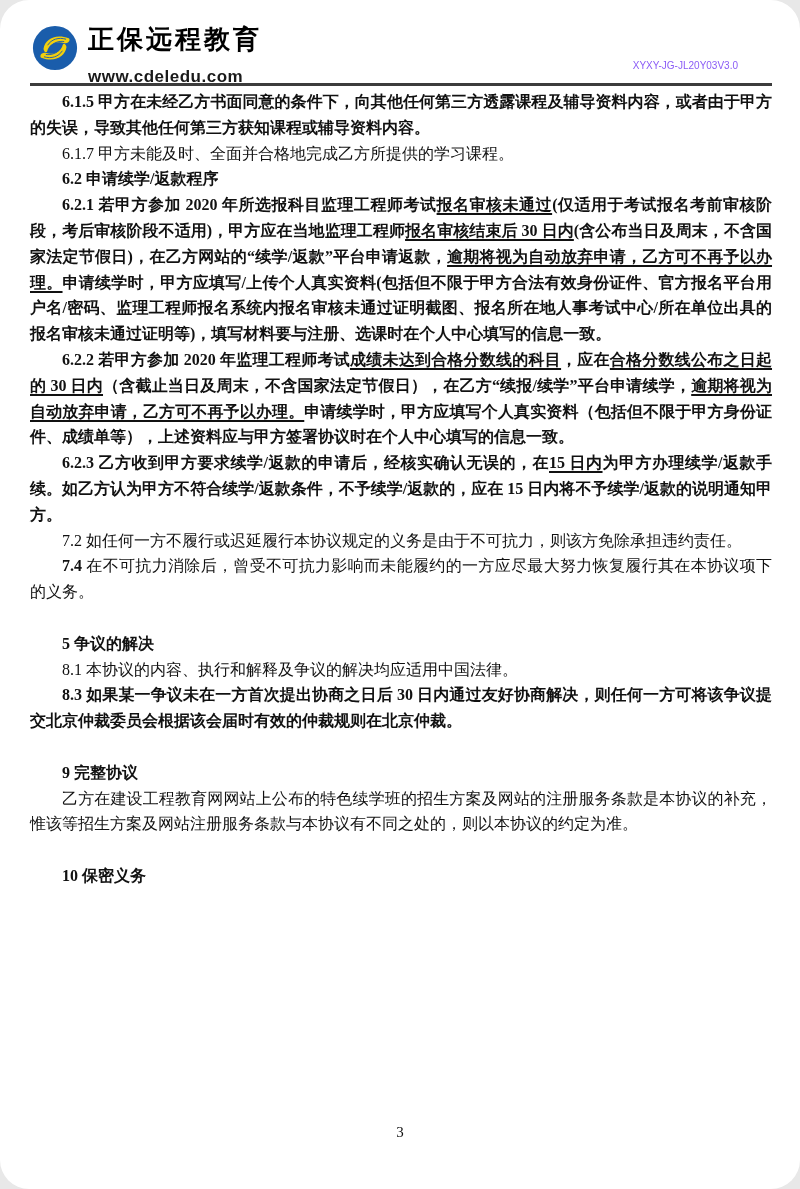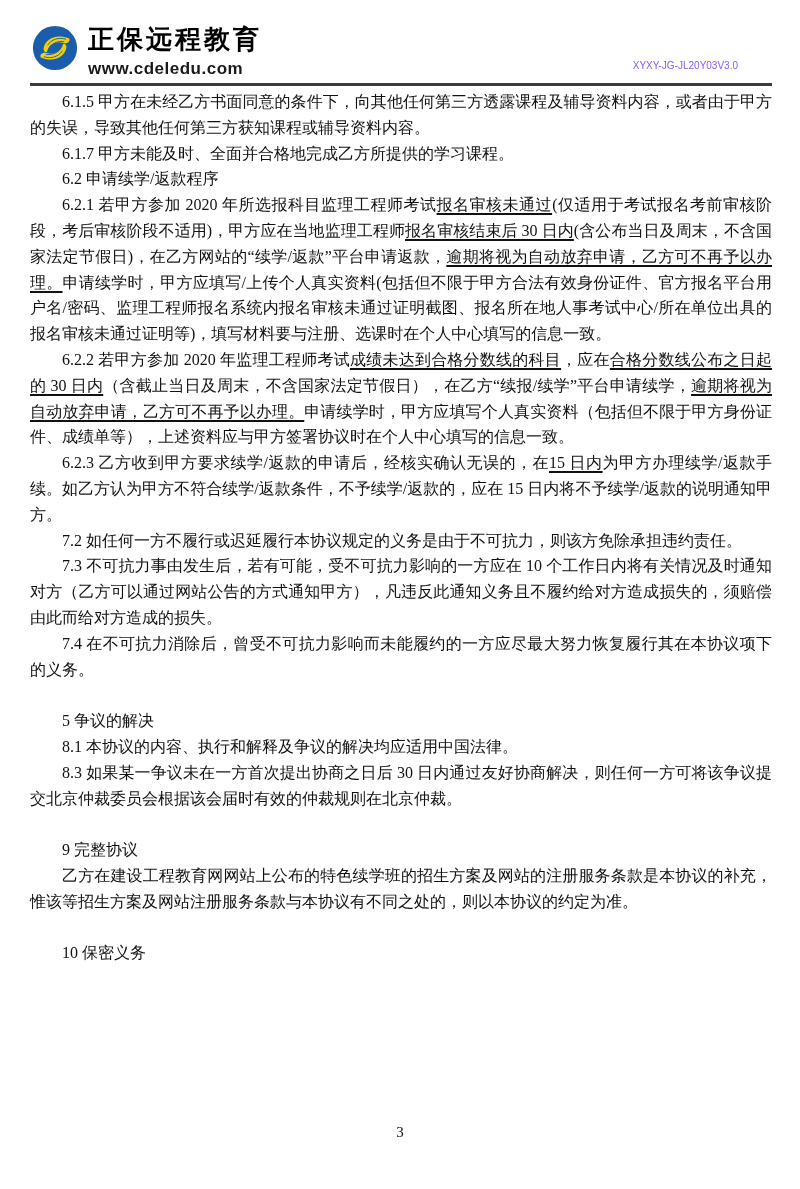--- a/index.html
+++ b/index.html
@@ -1,34 +1,34 @@
 <!DOCTYPE html>
 <html><head>
 <meta charset="utf-8">
 <style>
   html,body{margin:0;padding:0;background:#e8e8e8;}
   .page{position:relative;width:800px;height:1189px;background:#ffffff;overflow:hidden;
-        font-family:"Liberation Serif","DejaVu Serif",serif;color:#111;}
+        font-family:"Liberation Serif","DejaVu Serif",serif;color:#111;border-radius:29px;}
   
   .header{position:absolute;top:0;left:0;right:0;height:84px;}
   .logo{position:absolute;left:32px;top:25px;width:46px;height:46px;}
   .brand{position:absolute;left:88px;top:22px;}
   .brand-name{font-size:26px;font-weight:700;letter-spacing:3px;color:#000;
               font-family:"Liberation Sans","DejaVu Sans",sans-serif;}
-  .brand-url{font-size:17px;font-weight:700;color:#1a1a1a;margin-top:2px;
+  .brand-url{font-size:17px;font-weight:700;color:#1a1a1a;margin-top:10px;
              font-family:"Liberation Sans","DejaVu Sans",sans-serif;letter-spacing:.5px;}
   .doc-code{position:absolute;right:62px;top:60px;font-size:10px;color:#8b5cf6;
             font-family:"Liberation Sans","DejaVu Sans",sans-serif;}
   .rule{position:absolute;left:30px;right:28px;top:83px;height:3px;background:#3c3c3c;}
   
   .content{position:absolute;top:89px;left:30px;right:28px;
            font-size:16px;line-height:25.8px;text-align:justify;}
   .content p{margin:0;text-indent:2em;}
   .gap{margin-top:25.8px !important;}
-  .b{font-weight:400;}
+  .b{font-weight:700;}
   .u{text-decoration:underline;text-underline-offset:3px;text-decoration-thickness:1.5px;}
   .footer-page{position:absolute;left:0;right:0;bottom:48px;text-align:center;
                font-size:15px;color:#111;}
 </style>
 </head>
 <body>
 
 <div class="page">
 
   <div class="header">
@@ -50,21 +50,20 @@
   </div>
 
   <div class="content" id="doc-body">
       <p class=""><span class="b ">6.1.5 甲方在未经乙方书面同意的条件下，向其他任何第三方透露课程及辅导资料内容，或者由于甲方的失误，导致其他任何第三方获知课程或辅导资料内容。</span></p>
       <p class=""><span class="">6.1.7 甲方未能及时、全面并合格地完成乙方所提供的学习课程。</span></p>
       <p class="heading"><span class="b ">6.2 申请续学/返款程序</span></p>
       <p class=""><span class="b ">6.2.1 若甲方参加 2020 年所选报科目监理工程师考试</span><span class="b u">报名审核未通过</span><span class="b ">(仅适用于考试报名考前审核阶段，考后审核阶段不适用)，甲方应在当地监理工程师</span><span class="b u">报名审核结束后 30 日内</span><span class="b ">(含公布当日及周末，不含国家法定节假日)，在乙方网站的“续学/返款”平台申请返款，</span><span class="b u">逾期将视为自动放弃申请，乙方可不再予以办理。</span><span class="b ">申请续学时，甲方应填写/上传个人真实资料(包括但不限于甲方合法有效身份证件、官方报名平台用户名/密码、监理工程师报名系统内报名审核未通过证明截图、报名所在地人事考试中心/所在单位出具的报名审核未通过证明等)，填写材料要与注册、选课时在个人中心填写的信息一致。</span></p>
       <p class=""><span class="b ">6.2.2 若甲方参加 2020 年监理工程师考试</span><span class="b u">成绩未达到合格分数线的科目</span><span class="b ">，应在</span><span class="b u">合格分数线公布之日起的 30 日内</span><span class="b ">（含截止当日及周末，不含国家法定节假日），在乙方“续报/续学”平台申请续学，</span><span class="b u">逾期将视为自动放弃申请，乙方可不再予以办理。</span><span class="b ">申请续学时，甲方应填写个人真实资料（包括但不限于甲方身份证件、成绩单等），上述资料应与甲方签署协议时在个人中心填写的信息一致。</span></p>
       <p class=""><span class="b ">6.2.3 乙方收到甲方要求续学/返款的申请后，经核实确认无误的，在</span><span class="b u">15 日内</span><span class="b ">为甲方办理续学/返款手续。如乙方认为甲方不符合续学/返款条件，不予续学/返款的，应在 15 日内将不予续学/返款的说明通知甲方。</span></p>
       <p class=""><span class="">7.2 如任何一方不履行或迟延履行本协议规定的义务是由于不可抗力，则该方免除承担违约责任。</span></p>
-      <p class=""><span class="b ">7.3</span><span class=""> 不可抗力事由发生后，若有可能，受不可抗力影响的一方应在 10 个工作日内将有关情况及时通知对方（乙方可以通过网站公告的方式通知甲方），凡违反此通知义务且不履约给对方造成损失的，须赔偿由此而给对方造成的损失。</span></p>
       <p class=""><span class="b ">7.4</span><span class=""> 在不可抗力消除后，曾受不可抗力影响而未能履约的一方应尽最大努力恢复履行其在本协议项下的义务。</span></p>
       <p class="heading gap"><span class="b ">5 争议的解决</span></p>
       <p class=""><span class="">8.1 本协议的内容、执行和解释及争议的解决均应适用中国法律。</span></p>
       <p class=""><span class="b ">8.3 如果某一争议未在一方首次提出协商之日后 30 日内通过友好协商解决，则任何一方可将该争议提交北京仲裁委员会根据该会届时有效的仲裁规则在北京仲裁。</span></p>
       <p class="heading gap"><span class="b ">9 完整协议</span></p>
       <p class=""><span class="">乙方在建设工程教育网网站上公布的特色续学班的招生方案及网站的注册服务条款是本协议的补充，惟该等招生方案及网站注册服务条款与本协议有不同之处的，则以本协议的约定为准。</span></p>
       <p class="heading gap"><span class="b ">10 保密义务</span></p>
     </div>
 
   <div class="footer-page">3</div>

